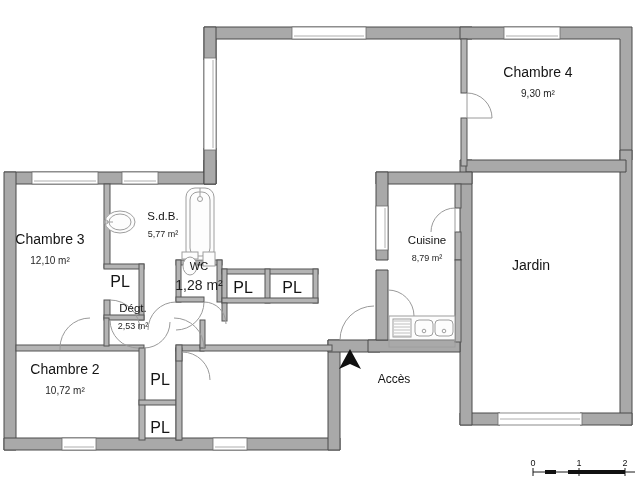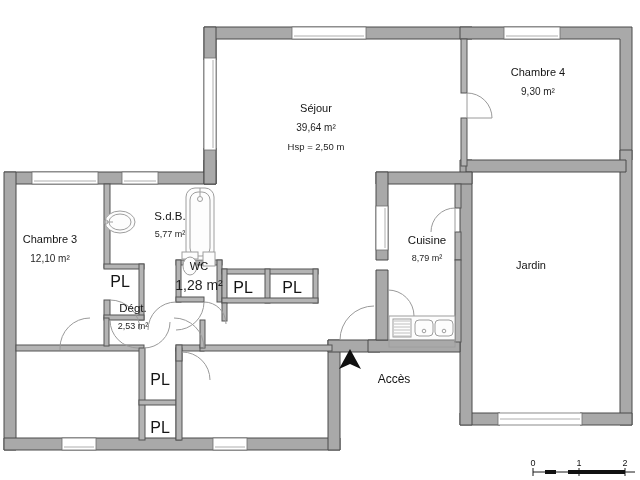--- a/index.html
+++ b/index.html
@@ -38,21 +38,21 @@
   }
   .room-label {
     position: absolute;
     text-align: center;
     transform: translate(-50%, -50%);
     color: #1a1a1a;
     white-space: nowrap;
     line-height: 1.35;
   }
   .room-name {
-    font-size: 11px;
+    font-size: 14px;
     color: #141414;
     display: block;
   }
   .room-area {
     font-size: 10px;
     color: #1f1f1f;
     display: block;
     margin-top: 5px;
   }
   .room-extra {
@@ -288,60 +288,59 @@
       <line x1="579" y1="468" x2="579" y2="476" stroke="#1a1a1a" stroke-width="1"></line>
       <line x1="625" y1="468" x2="625" y2="476" stroke="#1a1a1a" stroke-width="1"></line>
       <rect x="545" y="470" width="11" height="4" fill="#111111"></rect>
       <rect x="568" y="470" width="11" height="4" fill="#111111"></rect>
       <rect x="579" y="470" width="46" height="4" fill="#111111"></rect>
     </g>
   </svg>
 
   <div class="label-layer">
 
-    <div class="room-label" style="left:316px; top:128px;">
-      <span class="room-name">Séjour</span>
-      <span class="room-area">39,64 m²</span>
-      <span class="room-extra">Hsp = 2,50 m</span>
-    </div>
 
     <div class="room-label" style="left:538px; top:82px;">
       <span class="room-name">Chambre 4</span>
       <span class="room-area">9,30 m²</span>
     </div>
 
     <div class="room-label" style="left:531px; top:265px;">
       <span class="room-name">Jardin</span>
     </div>
 
     <div class="room-label small-room" style="left:427px; top:248px;">
       <span class="room-name">Cuisine</span>
       <span class="room-area">8,79 m²</span>
     </div>
 
     <div class="room-label" style="left:50px; top:249px;">
       <span class="room-name">Chambre 3</span>
       <span class="room-area">12,10 m²</span>
     </div>
 
-    <div class="room-label small-room" style="left:170px; top:224px;">
+    <div class="room-label small-room" style="left:163px; top:224px;">
       <span class="room-name">S.d.B.</span>
       <span class="room-area">5,77 m²</span>
     </div>
 
     <div class="room-label tiny-room" style="left:199px; top:277px;">
       <span class="room-name">WC</span>
       <span class="room-area">1,28 m²</span>
     </div>
 
     <div class="room-label small-room" style="left:133px; top:316px;">
       <span class="room-name">Dégt.</span>
       <span class="room-area">2,53 m²</span>
     </div>
 
+    <div class="room-label" style="left:65px; top:379px;">
+      <span class="room-name">Chambre 2</span>
+      <span class="room-area">10,72 m²</span>
+    </div>
 
 
     <div class="closet-label" style="left:120px; top:282px;">PL</div>
     <div class="closet-label" style="left:243px; top:288px;">PL</div>
     <div class="closet-label" style="left:292px; top:288px;">PL</div>
     <div class="closet-label" style="left:160px; top:380px;">PL</div>
     <div class="closet-label" style="left:160px; top:428px;">PL</div>
 
     <svg style="position:absolute; left:337px; top:348px; width:26px; height:22px;" viewBox="0 0 26 22">
       <path d="M13,1 L24,21 L13,16 L2,21 Z" fill="#111111"></path>

